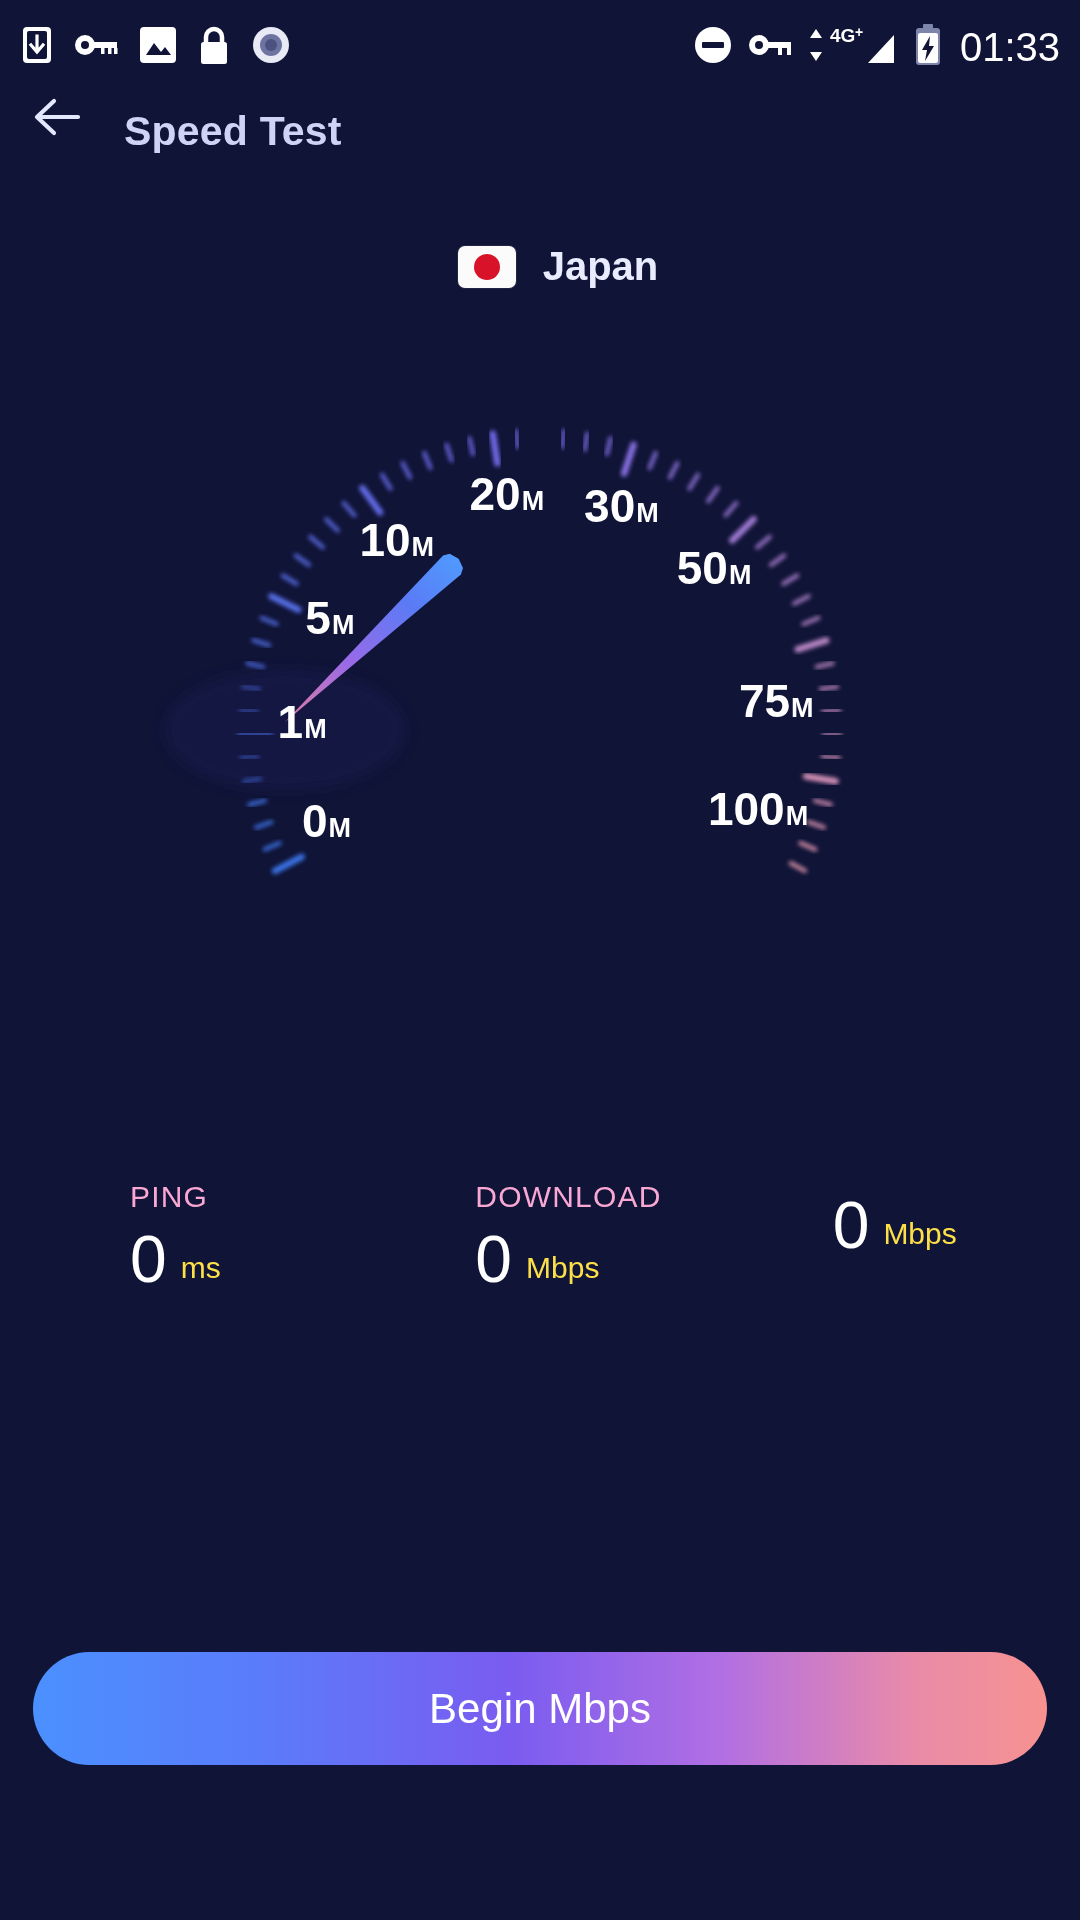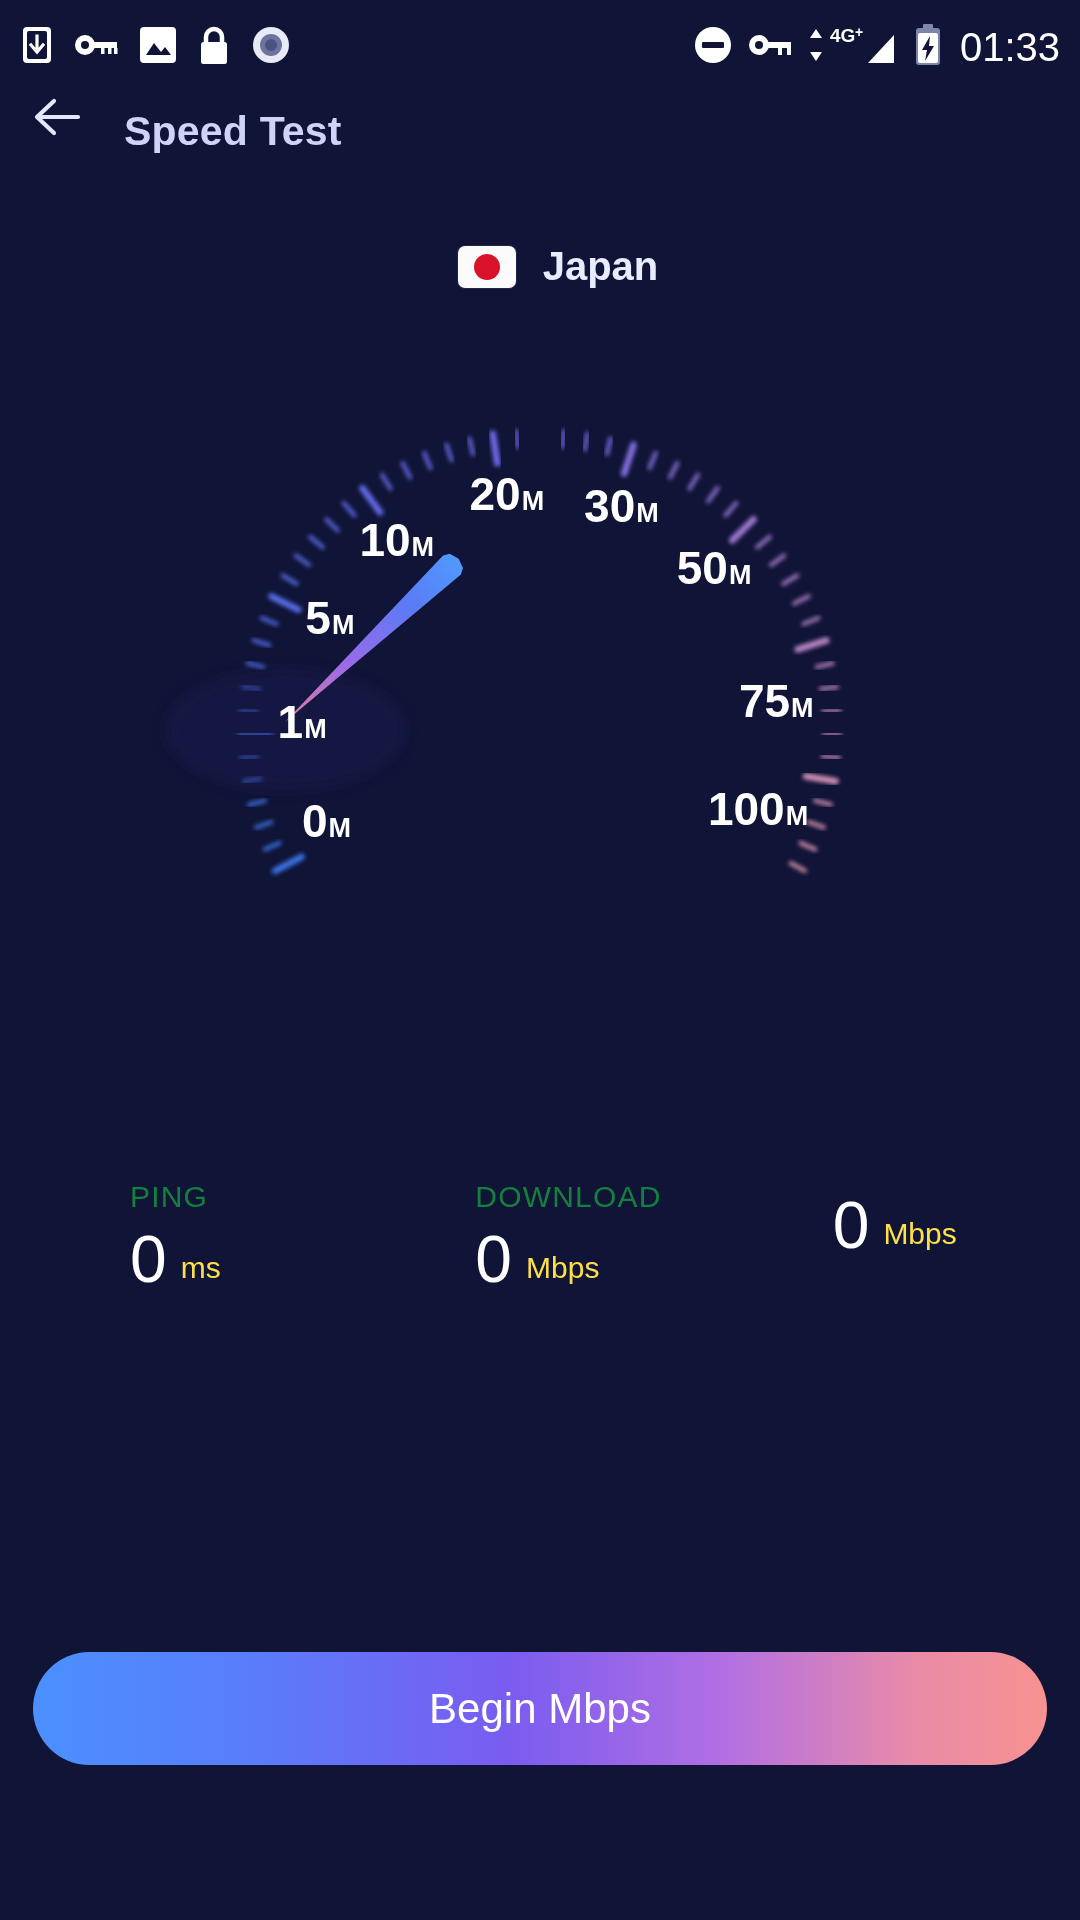--- a/index.html
+++ b/index.html
@@ -66,21 +66,21 @@
   
   .stats{
     position:absolute; top:1180px; left:0; width:1080px;
     display:flex;
   }
   .stat{ flex:1 1 0; padding-left:0; }
   .stat:nth-child(1){ padding-left:130px; }
   .stat:nth-child(2){ padding-left:98px; }
   .stat:nth-child(3){ padding-left:110px; }
   .stat-label{
-    color:#15803d; font-size:30px; letter-spacing:1.2px; font-weight:400;
+    color:#f9a8d4; font-size:30px; letter-spacing:1.2px; font-weight:400;
   }
   .stat-value{ display:flex; align-items:flex-end; margin-top:14px; }
   .stat-num{ color:#ffffff; font-size:66px; font-weight:300; line-height:62px; }
   .stat-unit{ color:#fde047; font-size:30px; margin-left:14px; padding-bottom:5px; }
 
   
   .begin-btn{
     position:absolute; left:33px; top:1652px;
     width:1014px; height:113px; border:none; border-radius:57px;
     background:linear-gradient(90deg,#4b90ff 0%,#5b7bfb 22%,#7a5cf0 46%,#b濃 46%,#ba6fe0 66%,#e98aa9 86%,#f79090 100%);

